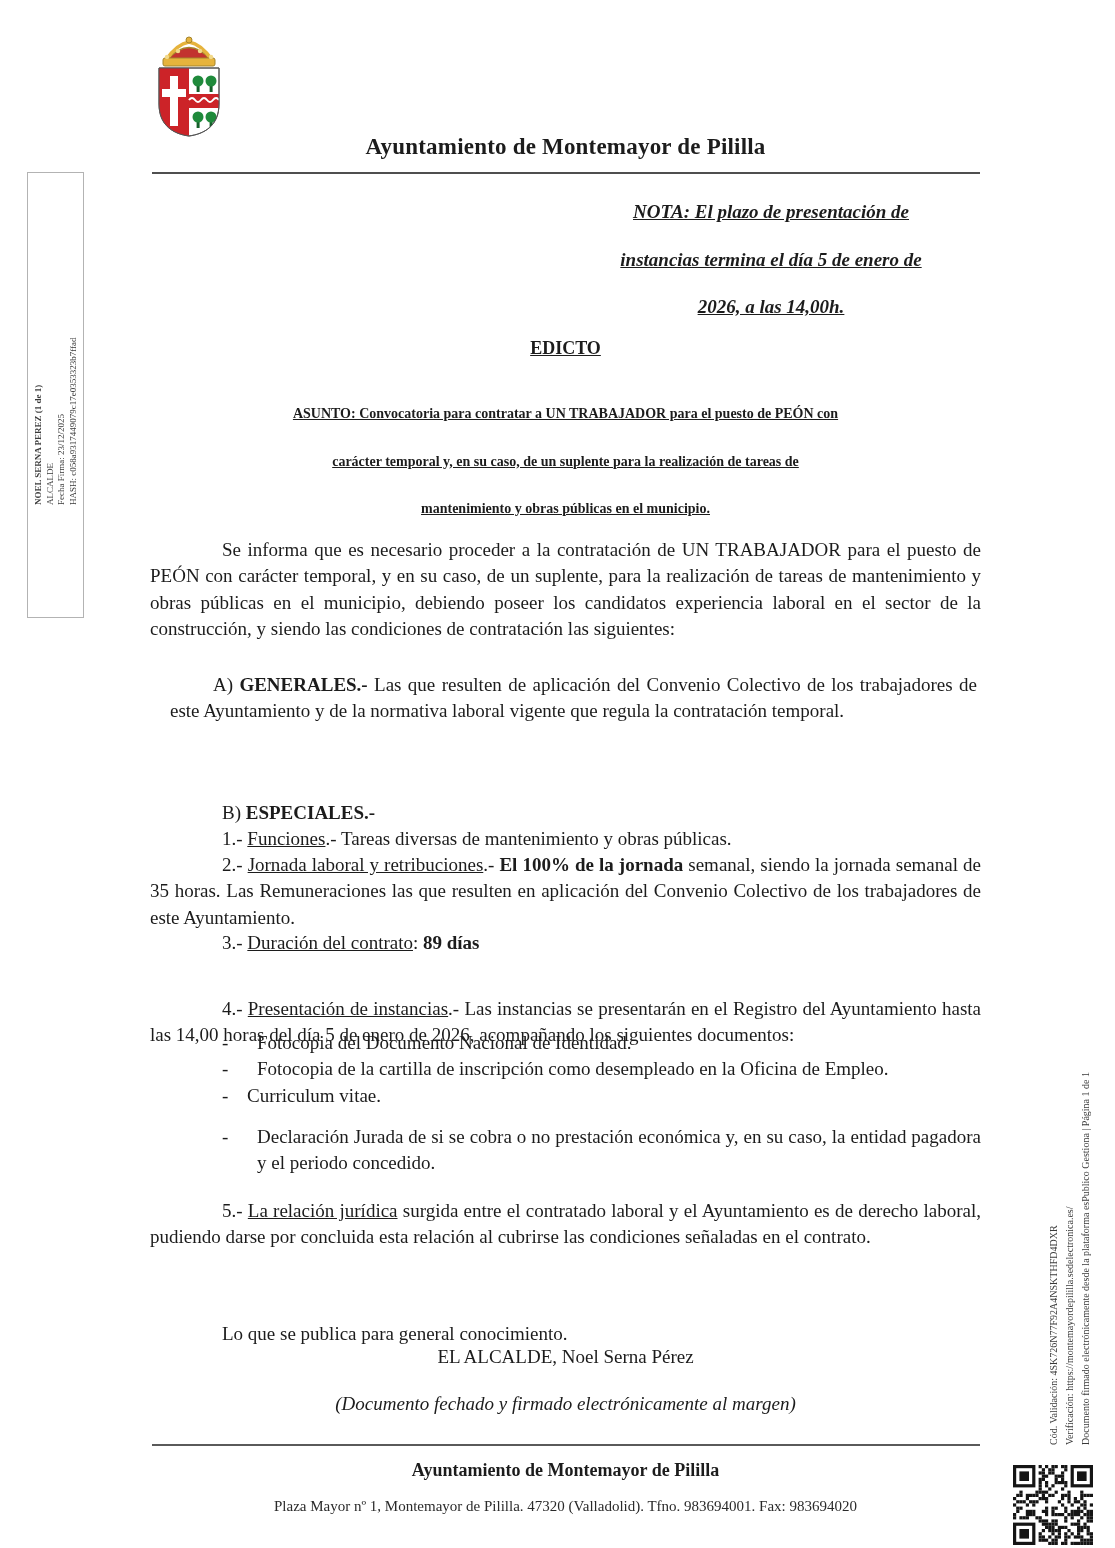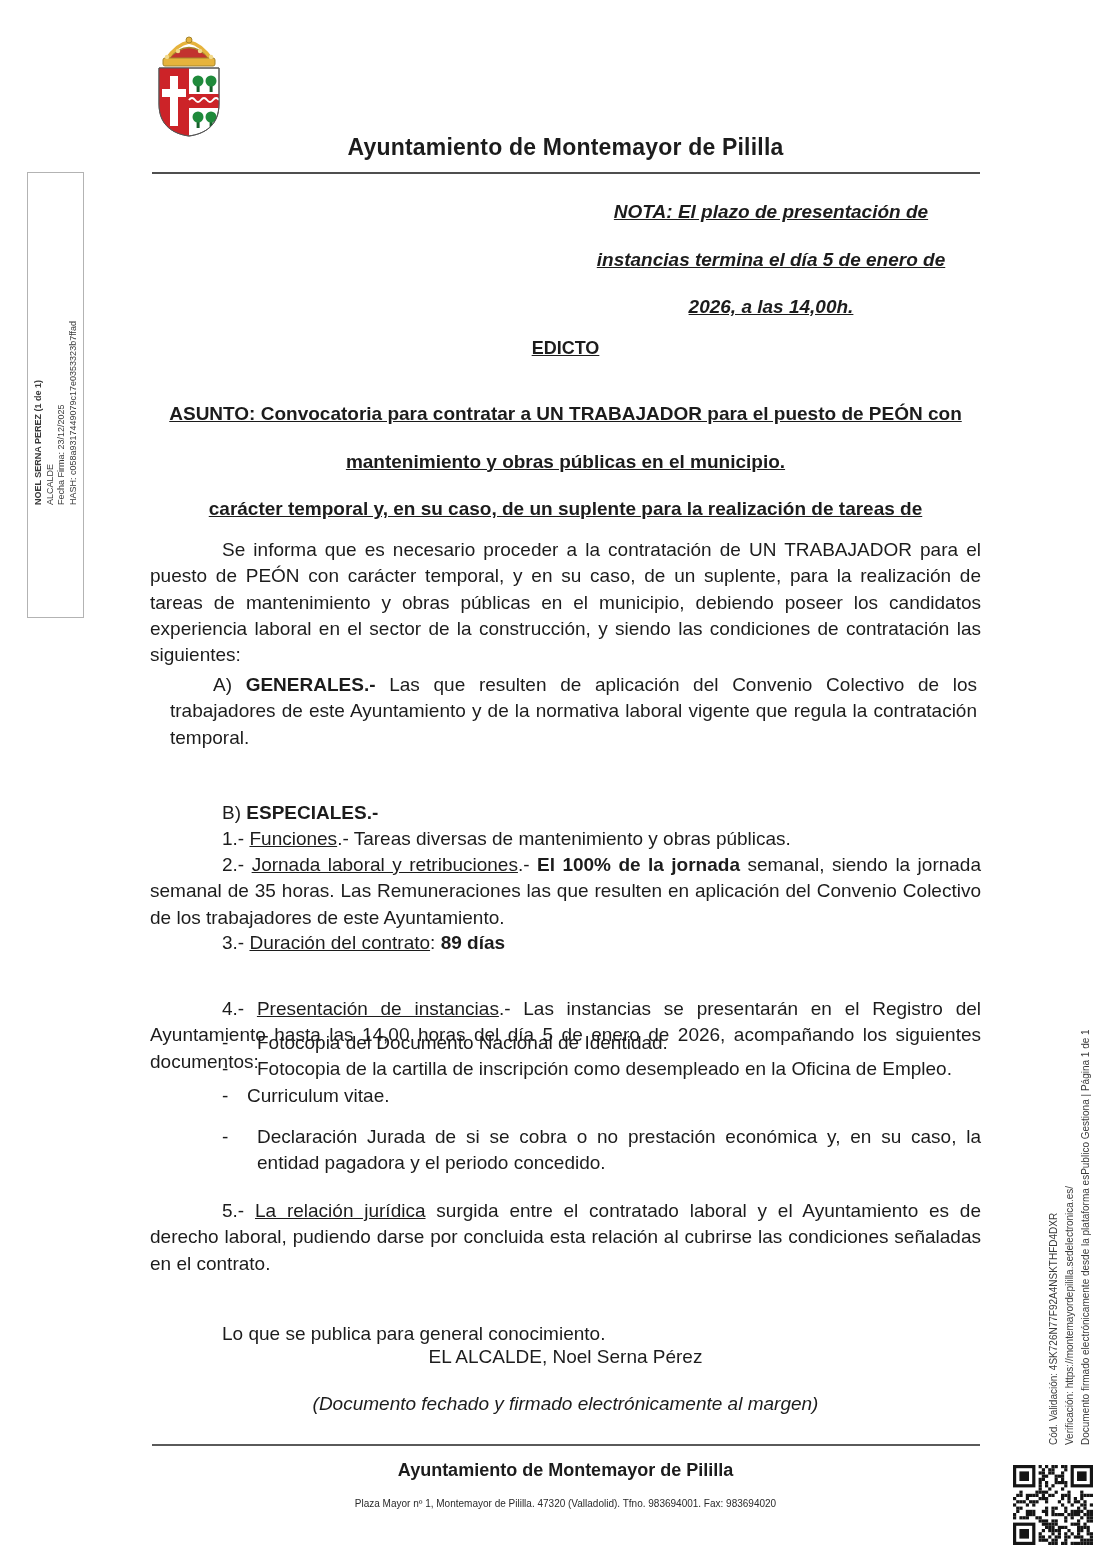--- a/index.html
+++ b/index.html
@@ -1,18 +1,18 @@
 <!DOCTYPE html>
 <html><head>
 <meta charset="utf-8">
 <style>
   html,body{margin:0;padding:0;background:#ffffff;}
   .page{
     position:relative;width:1115px;height:1548px;background:#ffffff;overflow:hidden;
-    font-family:Liberation Sans, sans-serif;color:#1c1c1c;
+    font-family:Liberation Serif, serif;color:#1c1c1c;
   }
   
   .coat{position:absolute;left:148px;top:34px;width:82px;height:104px;}
   .header-title{
     position:absolute;left:150px;top:134px;width:831px;text-align:center;
     font-size:23px;font-weight:bold;letter-spacing:.2px;
   }
   .header-rule{position:absolute;left:152px;top:172px;width:828px;height:2px;background:#4f4f4f;}
   
   .sigbox{position:absolute;left:27px;top:172px;width:57px;height:446px;border:1px solid #b3b3b3;box-sizing:border-box;}
@@ -32,39 +32,39 @@
   }
   
   .note{
     position:absolute;left:563px;top:188px;width:416px;text-align:center;
     font-size:19px;font-weight:bold;font-style:italic;line-height:47.5px;
   }
   .note span, .edicto span, .asunto span{text-decoration:underline;}
   .edicto{position:absolute;left:150px;top:338px;width:831px;text-align:center;font-size:18px;font-weight:bold;}
   .asunto{
     position:absolute;left:150px;top:390px;width:831px;text-align:center;
-    font-size:19px;font-weight:bold;line-height:47.5px;
+    font-size:14px;font-weight:bold;line-height:47.5px;
   }
   
   .block{position:absolute;left:150px;width:831px;font-size:19px;line-height:26.3px;text-align:justify;}
   .indent{text-indent:72px;}
   .generales{padding-left:20px;padding-right:4px;box-sizing:border-box;text-indent:43px;}
   .b{font-weight:bold;}
   .u{text-decoration:underline;}
   .bullet{display:flex;}
   .bullet .dash{width:35px;padding-left:72px;flex:none;}
   .bullet.tight .dash{width:25px;}
   .bullet .txt{flex:1;text-align:justify;}
   .gap-before{margin-top:15px;}
   .center{text-align:center;text-indent:0;margin-top:8px;}
   .italic{font-style:italic;}
   
   .footer-rule{position:absolute;left:152px;top:1444px;width:828px;height:2px;background:#5a5a5a;}
   .footer-title{position:absolute;left:150px;top:1460px;width:831px;text-align:center;font-size:18px;font-weight:bold;}
-  .footer-address{position:absolute;left:150px;top:1498px;width:831px;text-align:center;font-size:10px;color:#2a2a2a;}
+  .footer-address{position:absolute;left:150px;top:1498px;width:831px;text-align:center;font-size:15px;color:#2a2a2a;}
   
   .qr{position:absolute;left:1013px;top:1465px;width:80px;height:80px;}
 </style>
 </head>
 <body>
 
 <div class="page">
 
   <div class="coat">
     <svg viewBox="0 0 82 104" width="82" height="104" aria-hidden="true">
@@ -130,22 +130,22 @@
     <div><span>instancias termina el día 5 de enero de</span></div>
     <div><span>2026, a las 14,00h.</span></div>
   </div>
 
   <div class="edicto">
     <span>EDICTO</span>
   </div>
 
   <div class="asunto">
     <div><span>ASUNTO: Convocatoria para contratar a UN TRABAJADOR para el puesto de PEÓN con</span></div>
+    <div><span>carácter temporal y, en su caso, de un suplente para la realización de tareas de</span></div>
     <div><span>mantenimiento y obras públicas en el municipio.</span></div>
-    <div><span>carácter temporal y, en su caso, de un suplente para la realización de tareas de</span></div>
   </div>
 
   <div class="block indent" style="top:537px;">Se informa que es necesario proceder a la contratación de UN TRABAJADOR para el puesto de PEÓN con carácter temporal, y en su caso, de un suplente, para la realización de tareas de mantenimiento y obras públicas en el municipio, debiendo poseer los candidatos experiencia laboral en el sector de la construcción, y siendo las condiciones de contratación las siguientes:</div>
 
   <div class="block generales" style="top:672px;">
     <span>A)  </span><span class="b">GENERALES.-</span><span> Las que resulten de aplicación del Convenio Colectivo de los trabajadores de este Ayuntamiento y de la normativa laboral vigente que regula la contratación temporal.</span>
   </div>
 
   <div class="block indent" style="top:800px;">
     <span>B)  </span><span class="b">ESPECIALES.-</span>

